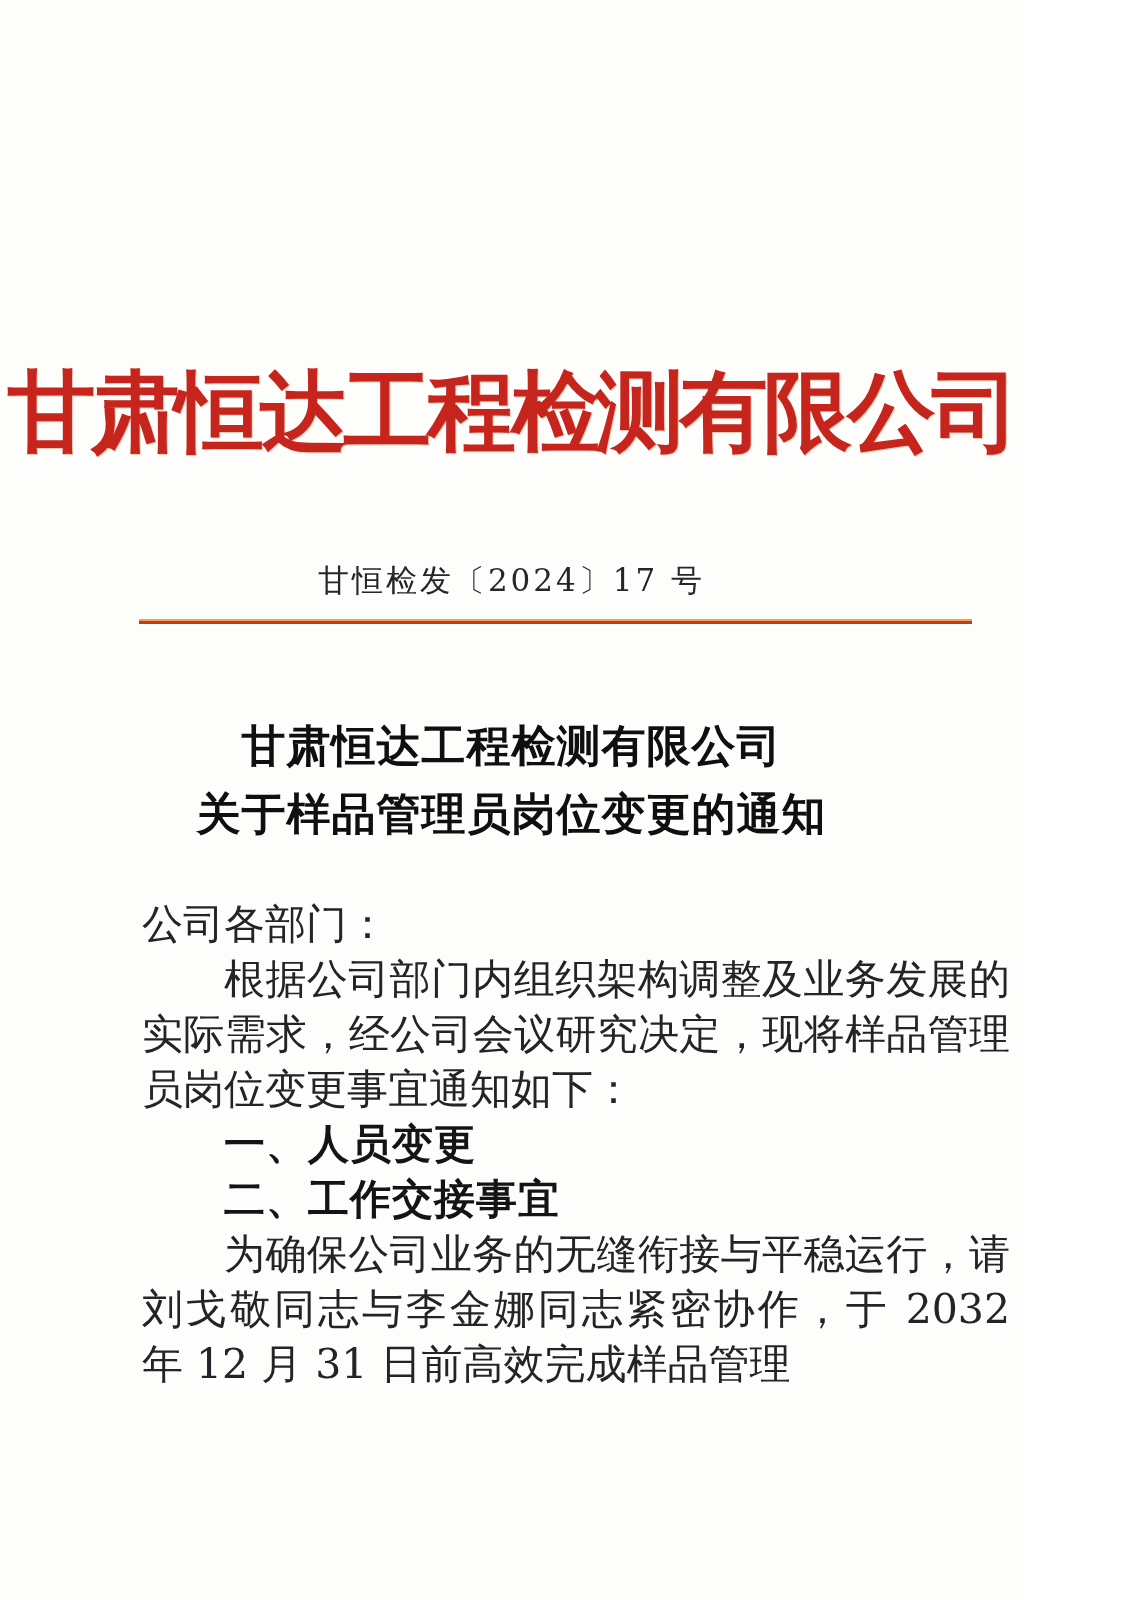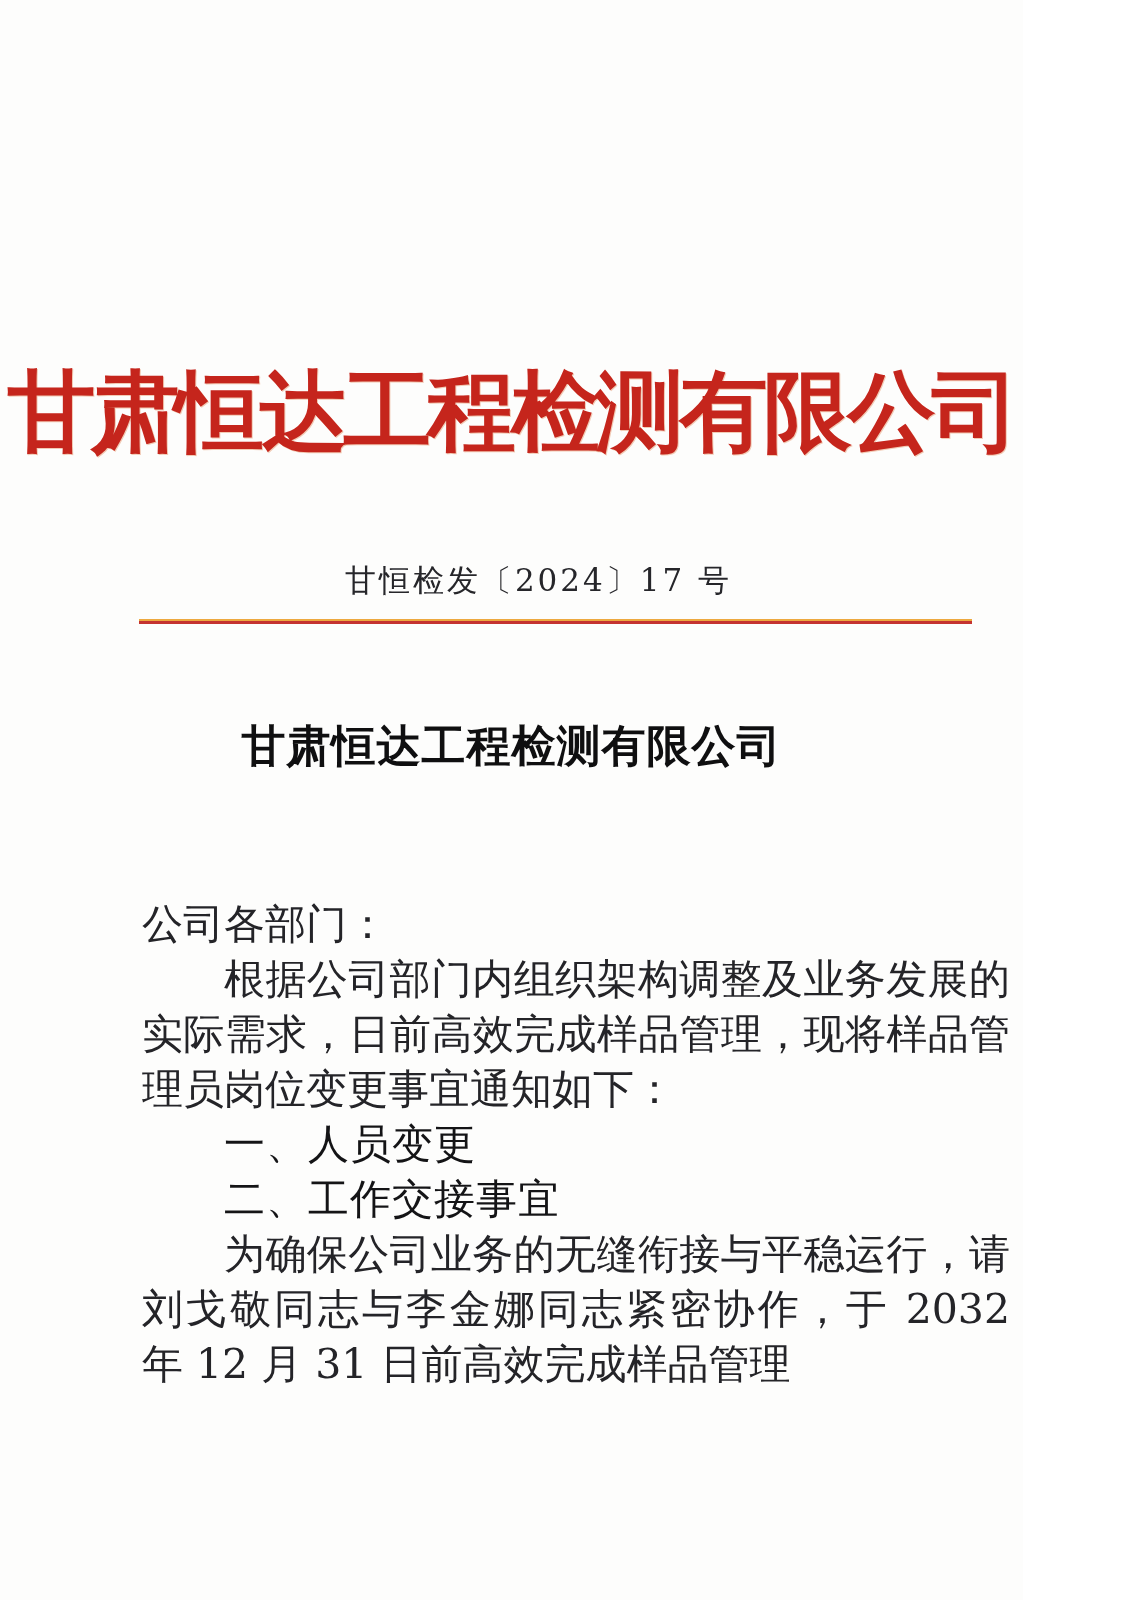--- a/index.html
+++ b/index.html
@@ -34,21 +34,20 @@
   
   .doc-number {
     position: absolute;
     top: 560px;
     left: 0;
     width: 100%;
     text-align: center;
     font-size: 31px;
     letter-spacing: 3px;
     color: #26262a;
-    margin-left: 27px;
   }
   
   .divider {
     position: absolute;
     top: 619px;
     left: 139px;
     width: 833px;
     height: 5px;
     background: linear-gradient(to bottom, #eda93f 0px, #eda93f 2px, #c43330 2px, #c43330 5px);
   }
@@ -82,44 +81,45 @@
   }
   .salutation {
     text-indent: 0;
   }
   .para {
     text-indent: 2em;
   }
   .sec-heading {
     text-indent: 2em;
     font-family: "Liberation Sans", sans-serif;
-    font-weight: normal;
+    font-weight: bold;
     letter-spacing: 1px;
     color: #141416;
   }
 </style>
 </head>
 <body>
 
 <div class="page">
 
   <div class="letterhead">甘肃恒达工程检测有限公司</div>
 
   <div class="doc-number">甘恒检发〔2024〕17 号</div>
 
   <div class="divider"></div>
 
   <div class="title">
     <div>甘肃恒达工程检测有限公司</div>
+    <div>关于样品管理员岗位变更的通知</div>
   </div>
 
   <div class="body-block">
     <p class="salutation">公司各部门：</p>
 
-    <p class="para">根据公司部门内组织架构调整及业务发展的实际需求，日前高效完成样品管理，现将样品管理员岗位变更事宜通知如下：</p>
+    <p class="para">根据公司部门内组织架构调整及业务发展的实际需求，经公司会议研究决定，现将样品管理员岗位变更事宜通知如下：</p>
 
     <p class="sec-heading">一、人员变更</p>
 
 
     <p class="sec-heading">二、工作交接事宜</p>
 
     <p class="para">为确保公司业务的无缝衔接与平稳运行，请刘戈敬同志与李金娜同志紧密协作，于 2032 年 12 月 31 日前高效完成样品管理</p>
   </div>
 
 </div>

